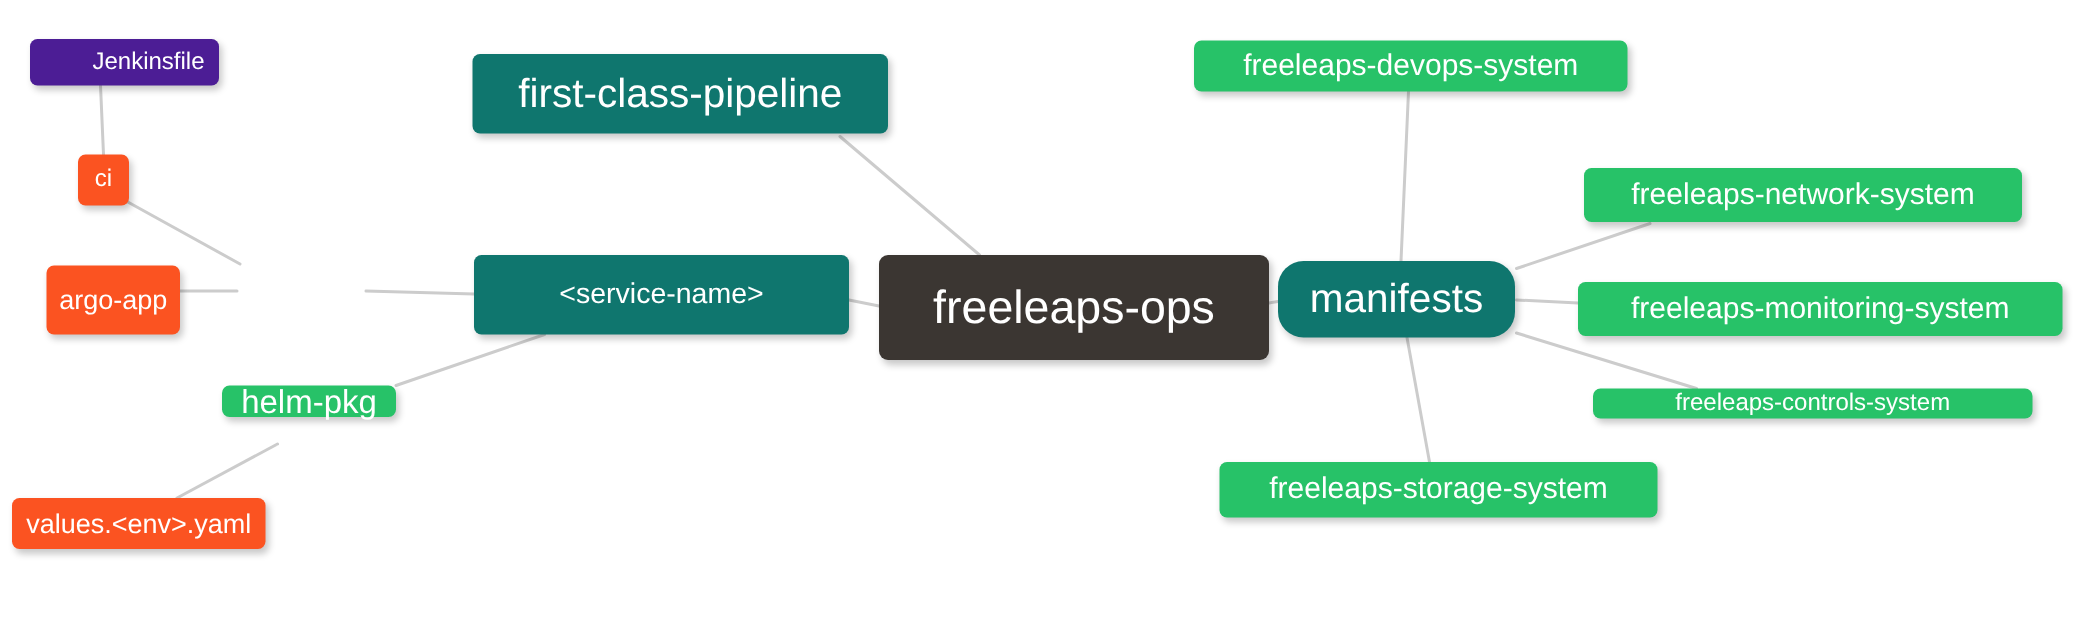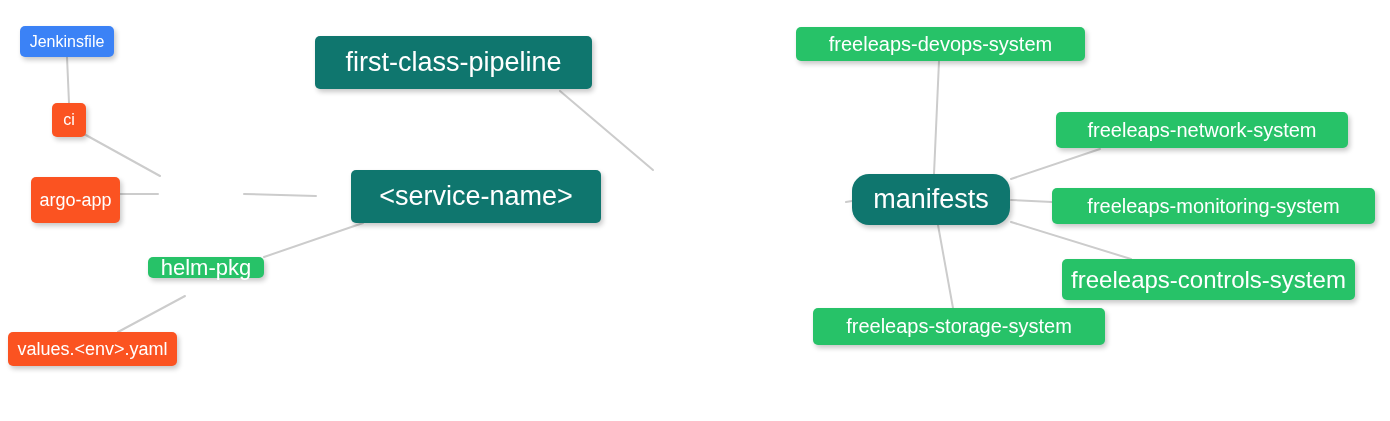--- a/index.html
+++ b/index.html
@@ -34,21 +34,21 @@
     align-items: center;
     justify-content: center;
     color: #ffffff;
     white-space: nowrap;
     text-align: center;
     border-radius: 5px;
     box-shadow: 2px 3px 5px rgba(0,0,0,0.22);
     cursor: pointer;
     user-select: none;
   }
-  .c-orange { background: #3b82f6; }
+  .c-orange { background: #4c1d95; padding-left: 32px; }
   .c-red    { background: #fb5321; }
   .c-green  { background: #27c268; }
   .c-blue   { background: #0f766e; }
   .c-dark   { background: #3b3632; }
 </style>
 </head>
 <body>
 
 <div id="canvas">
 
@@ -75,28 +75,29 @@
 
   <div class="node c-red" style="left:31px;  top:177px; width:89px;  height:46px; font-size:18px;">argo-app</div>
 
 
   <div class="node c-green" style="left:148px; top:257px; width:116px; height:21px; font-size:22px;text-align:center;">helm-pkg</div>
 
   <div class="node c-red" style="left:8px;   top:332px; width:169px; height:34px; font-size:18px;">values.&lt;env&gt;.yaml</div>
 
   <div class="node c-blue" style="left:315px; top:36px;  width:277px; height:53px; font-size:27px;">first-class-pipeline</div>
 
-  <div class="node c-blue" style="left:316px; top:170px; width:250px; height:53px; font-size:27px;margin-left:35px;">&lt;service-name&gt;</div>
+  <div class="node c-blue" style="left:316px; top:170px; width:250px; height:53px; font-size:19px;">&lt;service-name&gt;</div>
 
+  <div class="node c-dark" style="left:586px; top:170px; width:260px; height:70px; font-size:31px; border-radius:6px;">freeleaps-ops</div>
 
   <div class="node c-blue" style="left:852px; top:174px; width:158px; height:51px; font-size:27px;border-radius:17px;">manifests</div>
 
   <div class="node c-green" style="left:796px; top:27px;  width:289px; height:34px; font-size:20px;">freeleaps-devops-system</div>
 
   <div class="node c-green" style="left:1056px;top:112px; width:292px; height:36px; font-size:20px;">freeleaps-network-system</div>
 
   <div class="node c-green" style="left:1052px;top:188px; width:323px; height:36px; font-size:20px;">freeleaps-monitoring-system</div>
 
-  <div class="node c-green" style="left:1062px;top:259px; width:293px; height:41px; font-size:24px;">freeleaps-controls-system</div>
+  <div class="node c-green" style="left:1062px;top:259px; width:293px; height:20px; font-size:16px;">freeleaps-controls-system</div>
 
   <div class="node c-green" style="left:813px; top:308px; width:292px; height:37px; font-size:20px;">freeleaps-storage-system</div>
 
 </div>
 
 </body></html>

